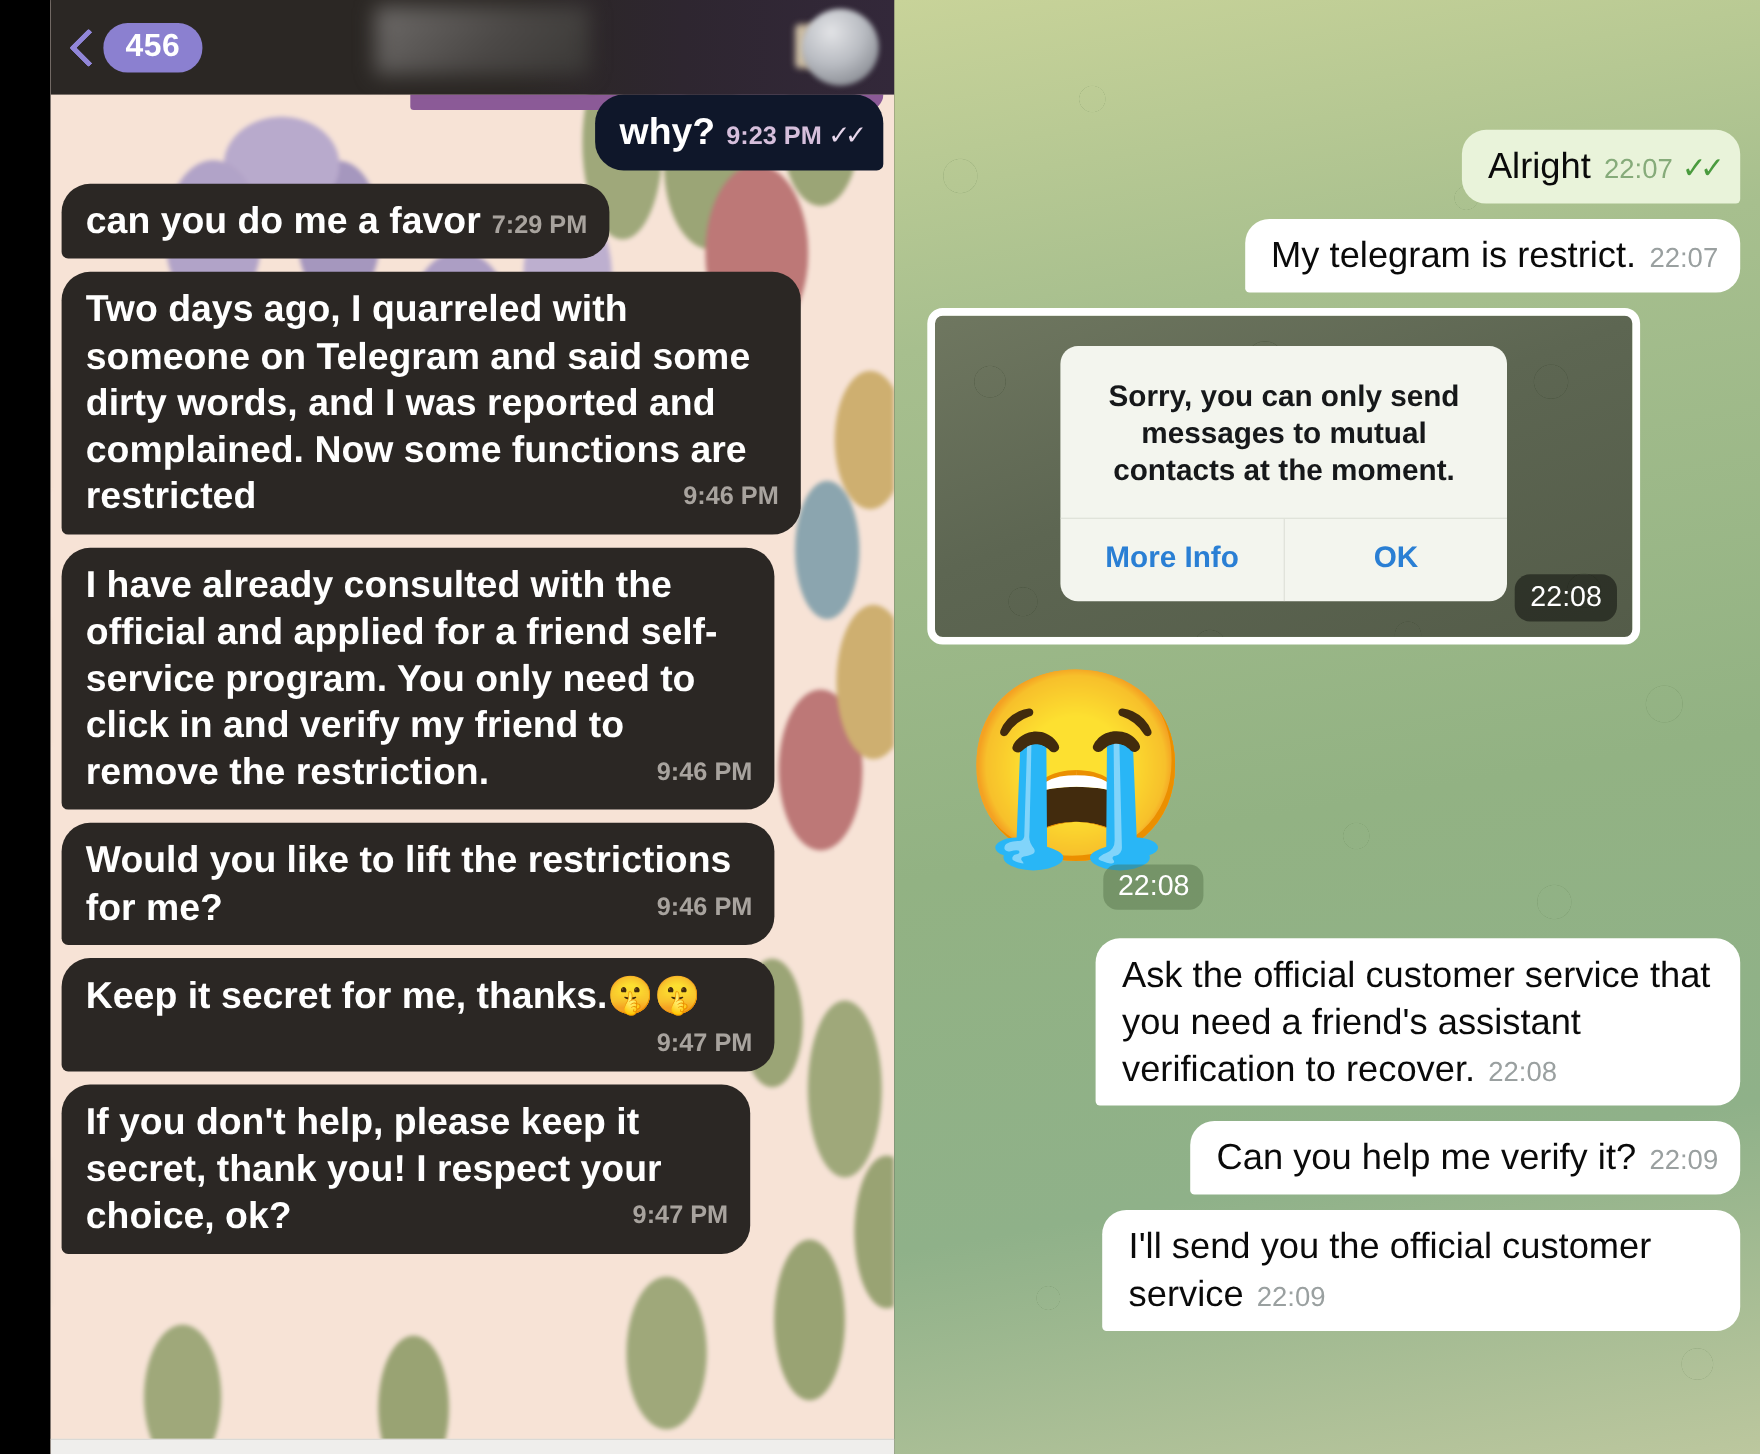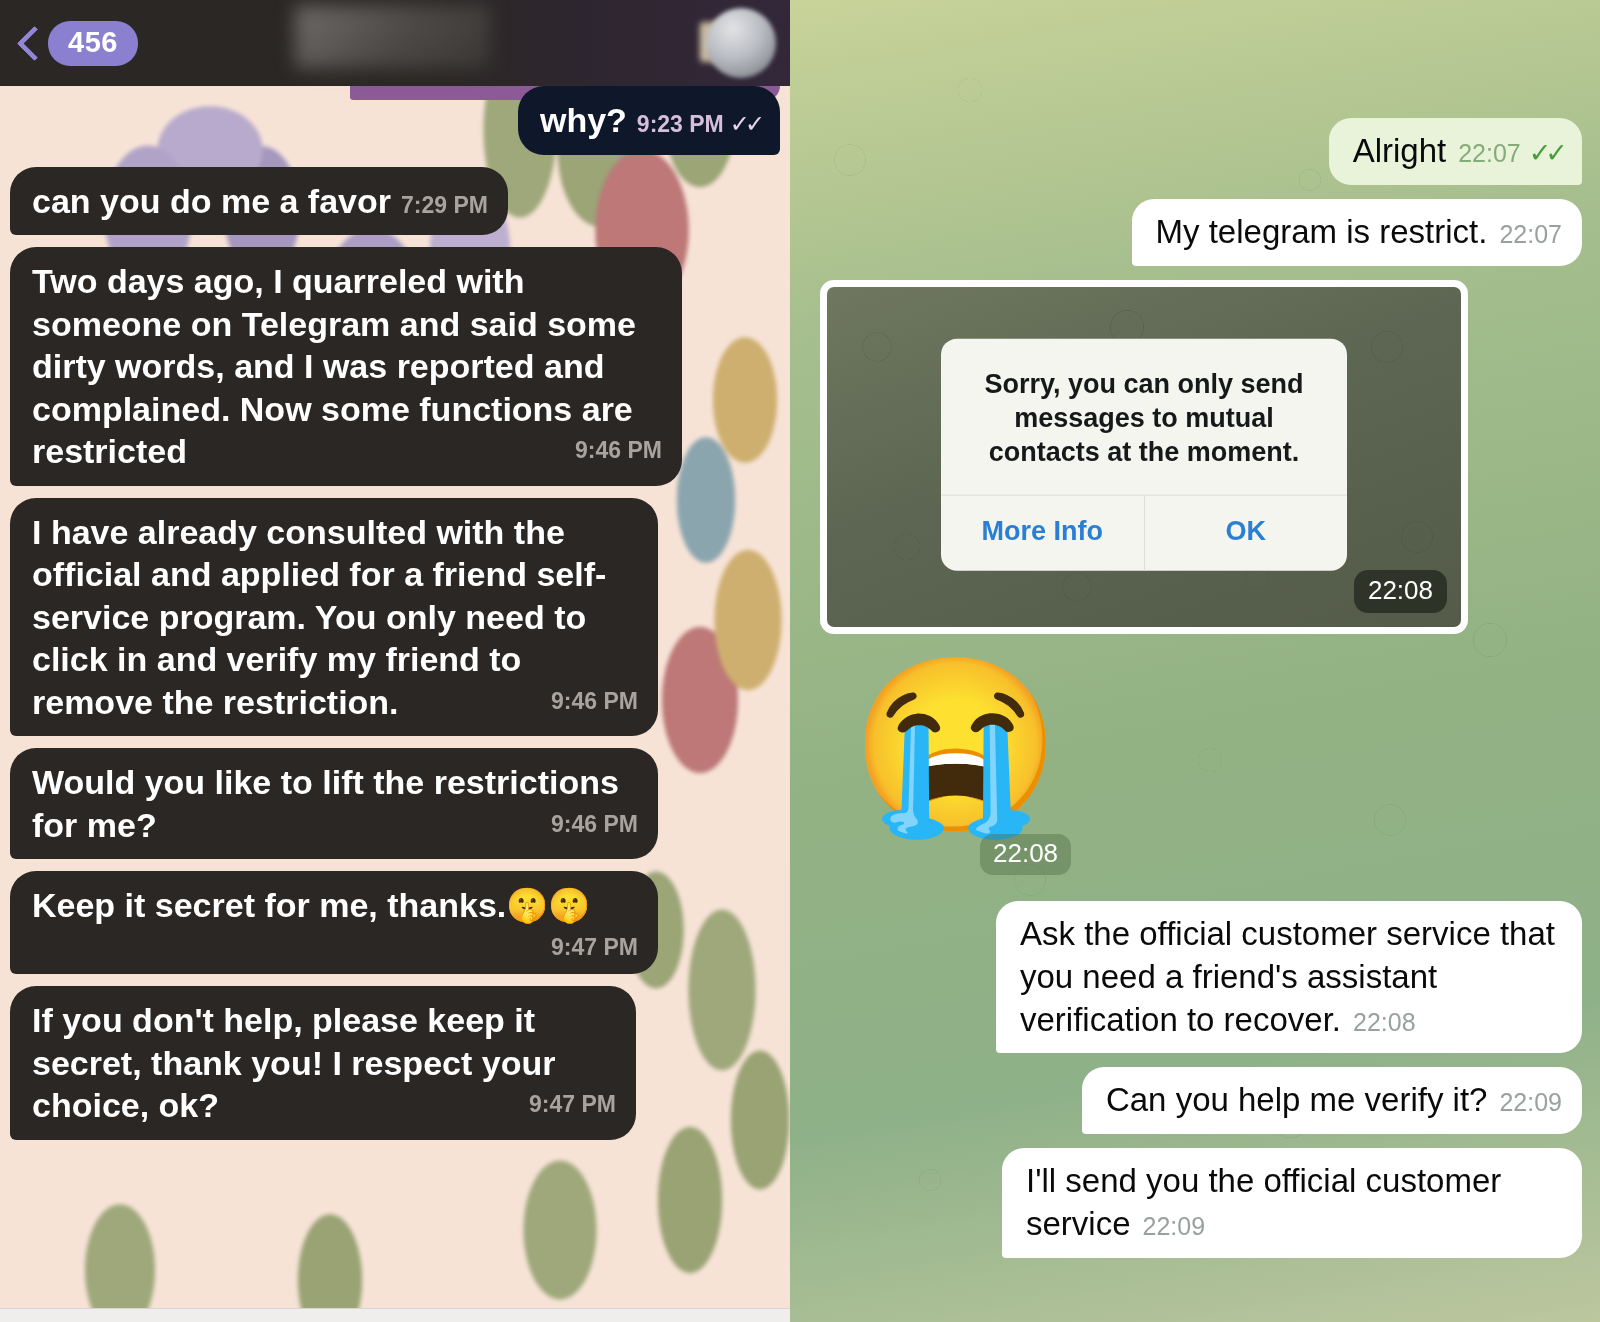--- a/index.html
+++ b/index.html
@@ -10,20 +10,21 @@
     overflow: hidden;
   }
   .screen { position: relative; width: 1600px; height: 1322px; display: flex; }
 
   
   .left-panel {
     position: relative;
     width: 790px; height: 1322px;
     overflow: hidden;
     background: #f6e2d6;
+    margin-left: 46px;
   }
   .floral-bg {
     position: absolute; inset: 0;
     background-color: #f7e3d7;
     background-image:
       radial-gradient(ellipse 60px 95px at 148px 215px, #a89ac6 0 72%, transparent 74%),
       radial-gradient(ellipse 72px 60px at 210px 150px, #b0a2cb 0 72%, transparent 74%),
       radial-gradient(ellipse 52px 90px at 262px 212px, #9a8cbb 0 72%, transparent 74%),
       radial-gradient(ellipse 66px 98px at 372px 300px, #a294c2 0 72%, transparent 74%),
       radial-gradient(ellipse 55px 92px at 470px 250px, #b6a8cf 0 72%, transparent 74%),
@@ -194,21 +195,21 @@
   }
   .tg-bub.in { background: #ffffff; border-bottom-left-radius: 4px; }
   .tg-bub.out { background: #e9f3da; border-bottom-right-radius: 4px; }
   .tg-meta { font-size: 25px; color: #9aa0a0; margin-left: 12px; white-space: nowrap; }
   .tg-bub.out .tg-meta { color: #86ab7a; }
   .tg-ticks { color: #4a9b3e; font-size: 27px; margin-left: 8px; letter-spacing: -6px; }
 
   
   .tg-photo-row { display: flex; justify-content: flex-start; margin-bottom: 18px; }
   .tg-photo {
-    position: relative; width: 648px; height: 354px;
+    position: relative; width: 648px; height: 306px;
     background: linear-gradient(160deg, #6f7760 0%, #5d6652 45%, #545c49 100%);
     border: 7px solid #ffffff; border-radius: 14px; overflow: hidden;
   }
   .tg-photo-doodles {
     position: absolute; inset: 0; opacity: 0.22;
     background-image:
       radial-gradient(circle 24px at 50px 60px, transparent 58%, #2e3a24 59%, transparent 62%),
       radial-gradient(circle 20px at 150px 130px, transparent 58%, #2e3a24 59%, transparent 62%),
       radial-gradient(circle 28px at 300px 40px, transparent 58%, #2e3a24 59%, transparent 62%),
       radial-gradient(circle 18px at 420px 100px, transparent 58%, #2e3a24 59%, transparent 62%),

